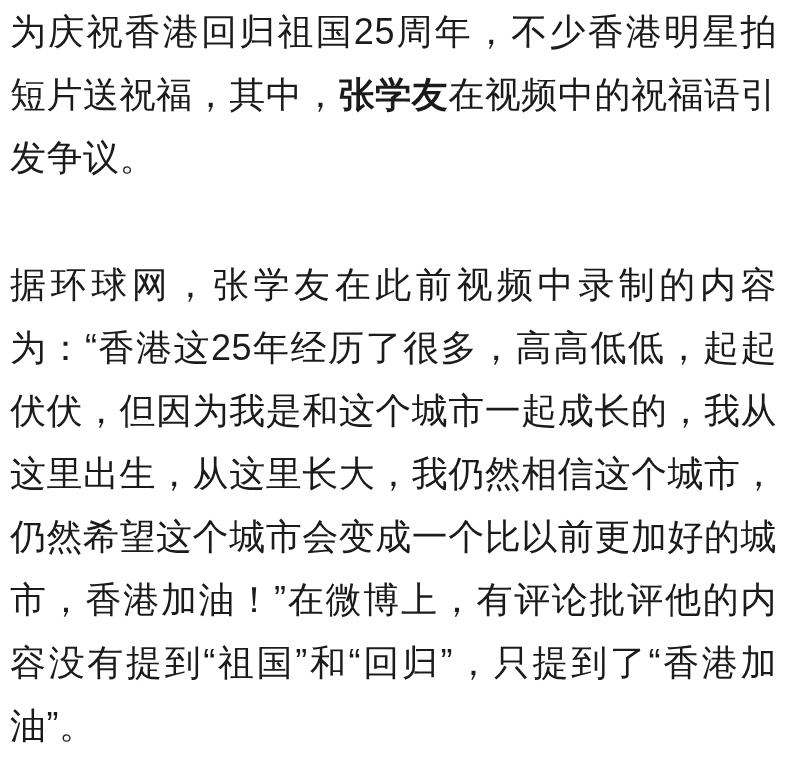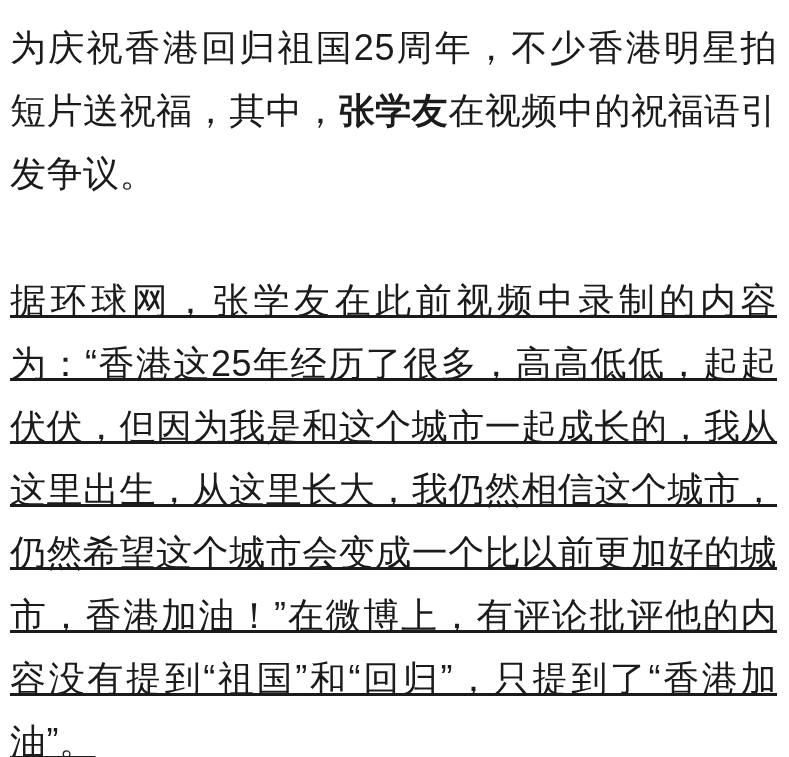--- a/index.html
+++ b/index.html
@@ -18,25 +18,24 @@
     padding: 0 12px 0 10px;
     font-family: "Liberation Sans", "DejaVu Sans", sans-serif;
     font-size: 36px;
     line-height: 63px;
     letter-spacing: 0.5px;
     color: #1b1b1b;
     text-align: justify;
     word-break: break-all;
   }
   .para {
-    margin: 16px 0 64px 0;
+    margin: 0 0 64px 0;
   }
   .para:last-child {
     margin-bottom: 0;
-    text-decoration: underline;
   }
   .seg-bold {
     font-weight: bold;
   }
 </style>
 </head>
 <body>
 
 <div class="article">
   <p class="para">

